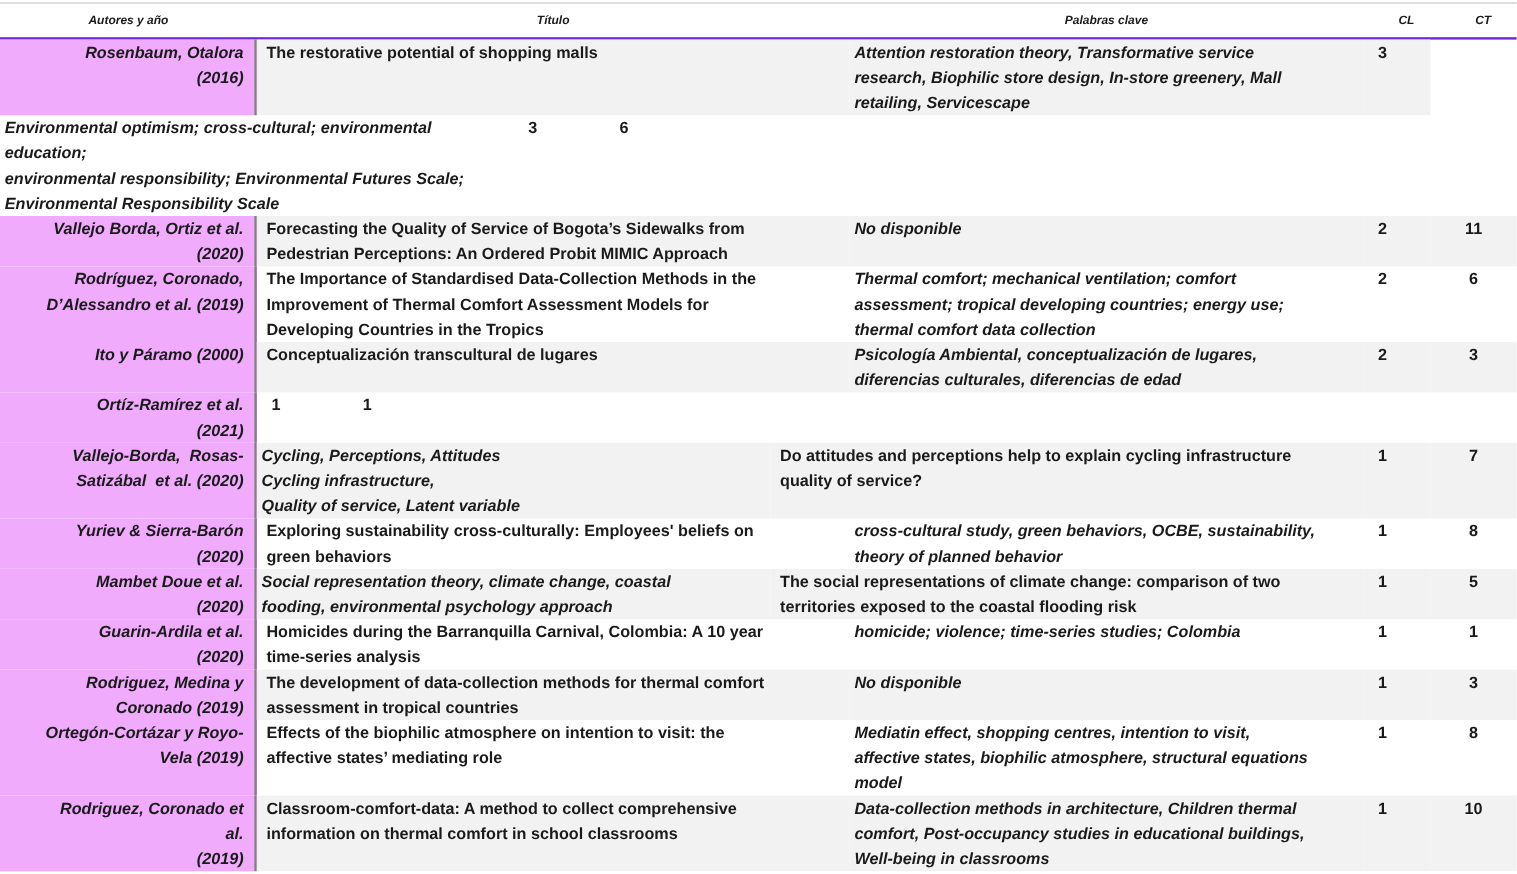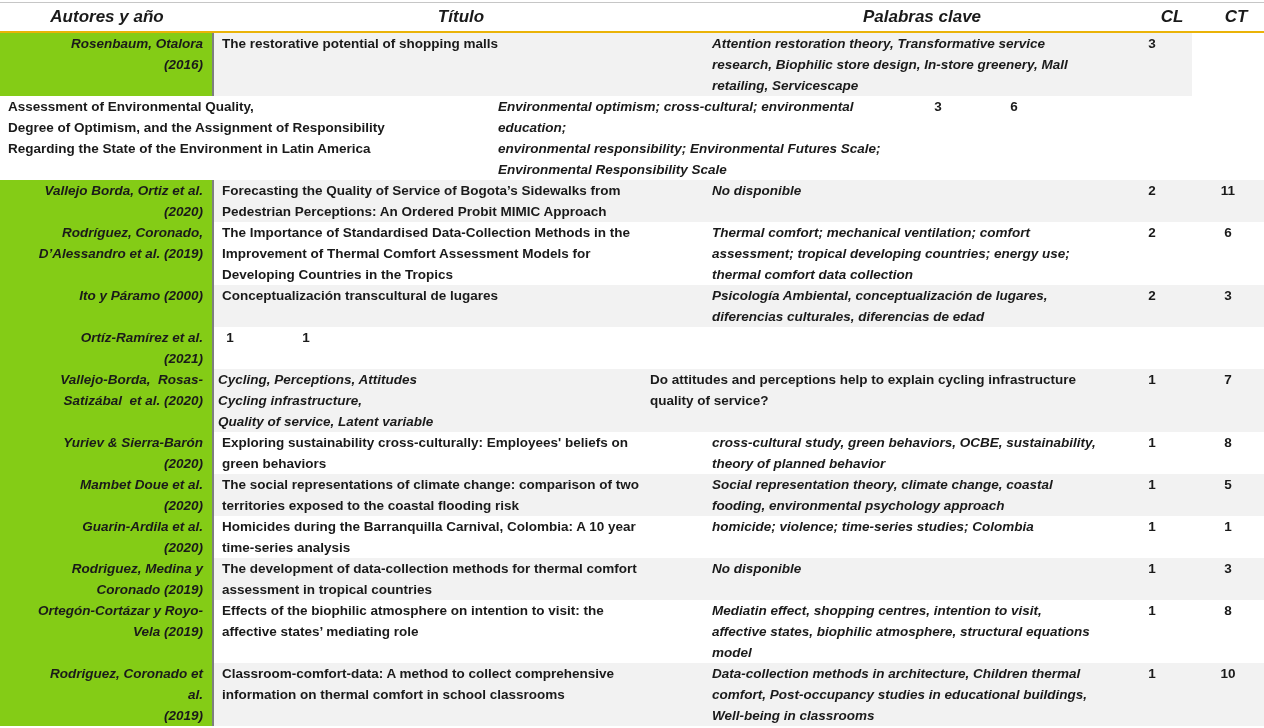--- a/index.html
+++ b/index.html
@@ -7,36 +7,36 @@
   body {
     width: 1264px; height: 728px; overflow: hidden;
     background: #ffffff; color: #1a1a1a;
     font-family: "Liberation Sans", sans-serif;
   }
   .page { margin-top: 2px; border-top: 1px solid #c6c6c6; }
 
   
   .header-row {
     display: flex; align-items: center; height: 30px;
-    border-bottom: 2px solid #eab308;
-    font-size: 17px; font-weight: bold; font-style: italic;
+    border-bottom: 2px solid #6d28d9;
+    font-size: 10px; font-weight: bold; font-style: italic;
   }
   .h-author   { width: 214px; text-align: center; }
   .h-title    { width: 494px; text-align: center; }
   .h-kw       { width: 428px; text-align: center; }
   .h-cl       { width: 56px;  text-align: center; padding-left: 16px; }
   .h-ct       { width: 72px;  text-align: center; padding-left: 16px; }
 
   
   .row { display: flex; font-size: 13.5px; font-weight: bold; line-height: 21px; }
   .cell { white-space: pre; }
   .c-author {
     width: 214px; text-align: right; padding-right: 9px;
     font-style: italic; border-right: 2px solid #7f7f7f;
-    background: #84cc16;
+    background: #f0abfc;
   }
   .c-title { width: 494px; padding-left: 8px; }
   .c-kw    { width: 428px; padding-left: 4px; font-style: italic; }
   .c-cl    { width: 56px;  text-align: center; padding-right: 24px; }
   .c-ct    { width: 72px;  text-align: center; }
   .row:nth-child(odd) .c-title,
   .row:nth-child(odd) .c-kw,
   .row:nth-child(odd) .c-cl,
   .row:nth-child(odd) .c-ct { background: #f2f2f2; }
 </style>
@@ -59,23 +59,20 @@
       <div class="cell c-author">Rosenbaum, Otalora
 (2016)</div>
       <div class="cell c-title">The restorative potential of shopping malls</div>
       <div class="cell c-kw">Attention restoration theory, Transformative service
 research, Biophilic store design, In-store greenery, Mall
 retailing, Servicescape</div>
       <div class="cell c-cl">3</div>
     </div>
 
     <div class="row">
-      <div class="cell c-title">Assessment of Environmental Quality,
-Degree of Optimism, and the Assignment of Responsibility
-Regarding the State of the Environment in Latin America</div>
       <div class="cell c-kw">Environmental optimism; cross-cultural; environmental
 education;
 environmental responsibility; Environmental Futures Scale;
 Environmental Responsibility Scale</div>
       <div class="cell c-cl">3</div>
       <div class="cell c-ct">6</div>
     </div>
 
     <div class="row">
       <div class="cell c-author">Vallejo Borda, Ortiz et al.
@@ -135,24 +132,24 @@
 green behaviors</div>
       <div class="cell c-kw">cross-cultural study, green behaviors, OCBE, sustainability,
 theory of planned behavior</div>
       <div class="cell c-cl">1</div>
       <div class="cell c-ct">8</div>
     </div>
 
     <div class="row">
       <div class="cell c-author">Mambet Doue et al.
 (2020)</div>
+      <div class="cell c-kw">Social representation theory, climate change, coastal
+fooding, environmental psychology approach</div>
       <div class="cell c-title">The social representations of climate change: comparison of two
 territories exposed to the coastal flooding risk</div>
-      <div class="cell c-kw">Social representation theory, climate change, coastal
-fooding, environmental psychology approach</div>
       <div class="cell c-cl">1</div>
       <div class="cell c-ct">5</div>
     </div>
 
     <div class="row">
       <div class="cell c-author">Guarin-Ardila et al.
 (2020)</div>
       <div class="cell c-title">Homicides during the Barranquilla Carnival, Colombia: A 10 year
 time-series analysis</div>
       <div class="cell c-kw">homicide; violence; time-series studies; Colombia</div>

